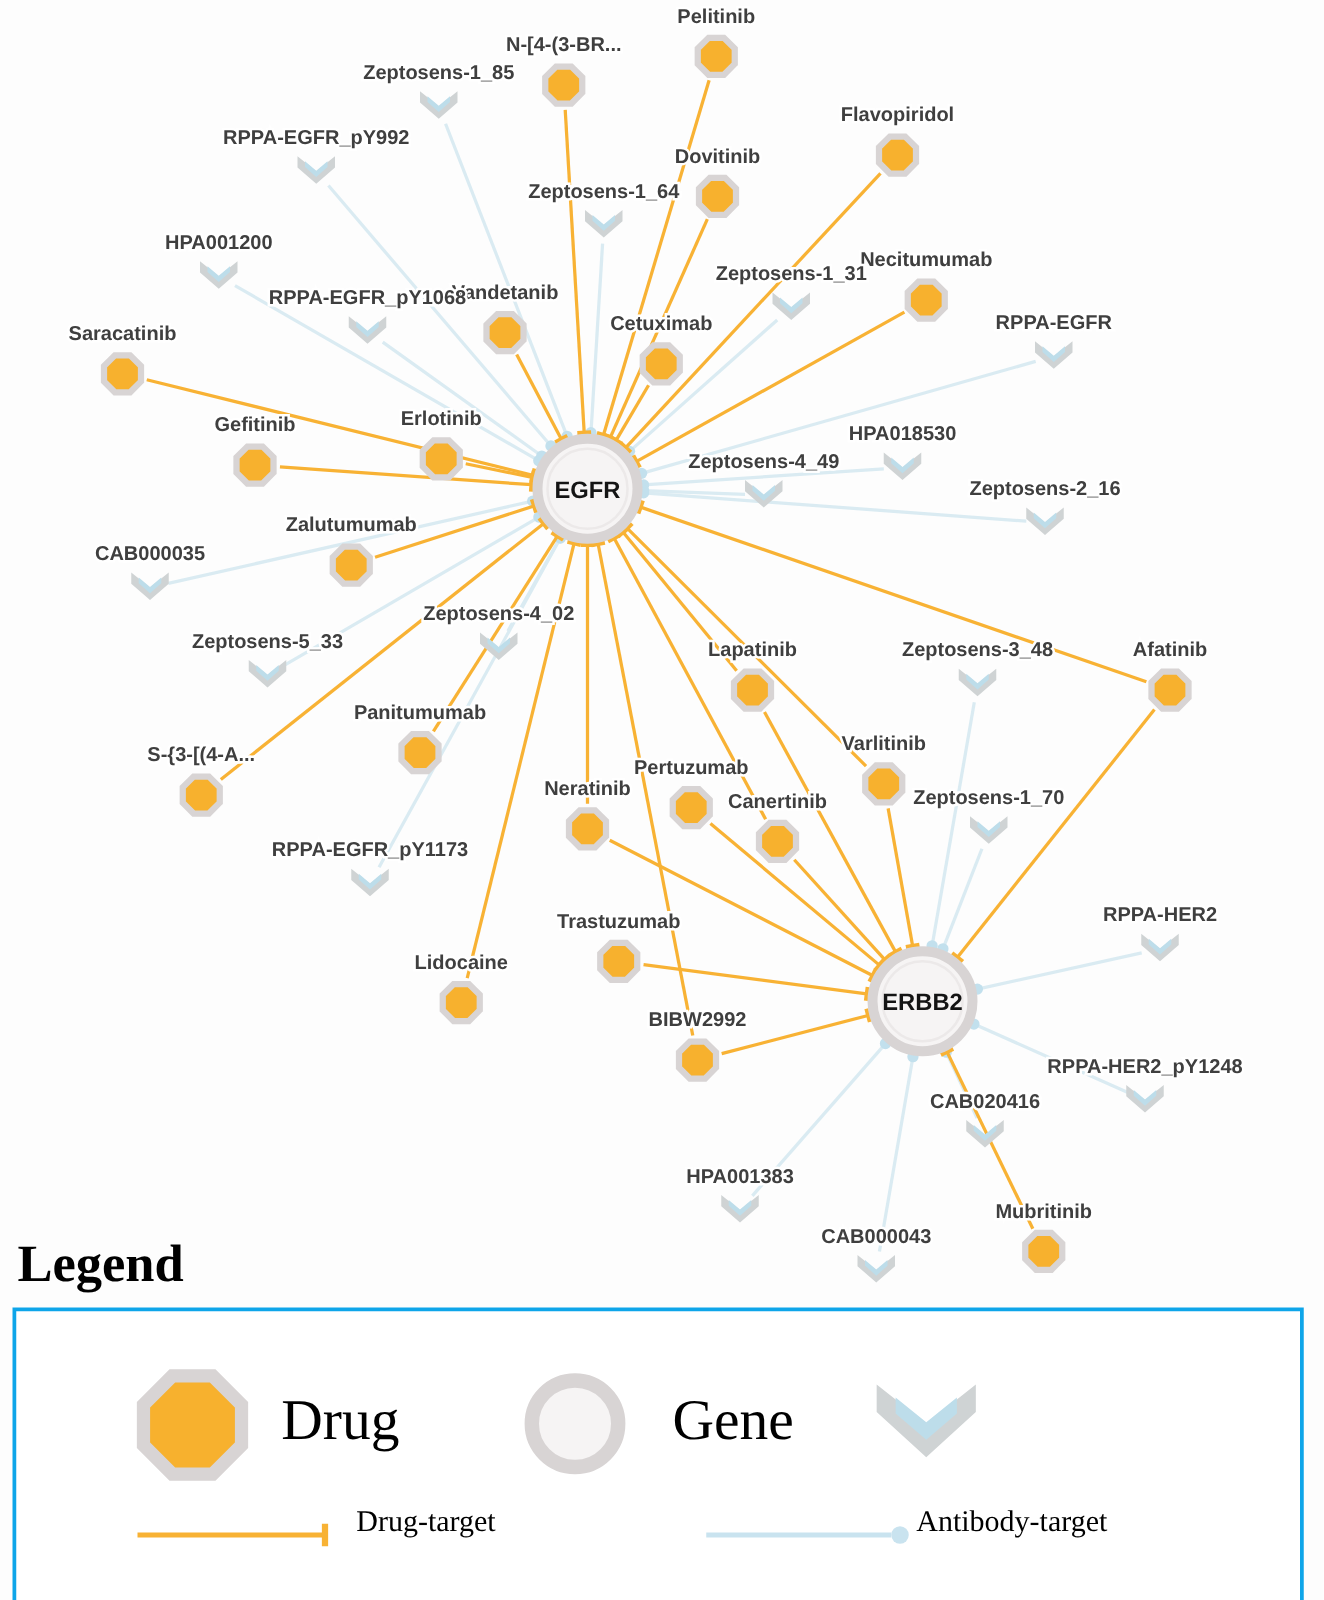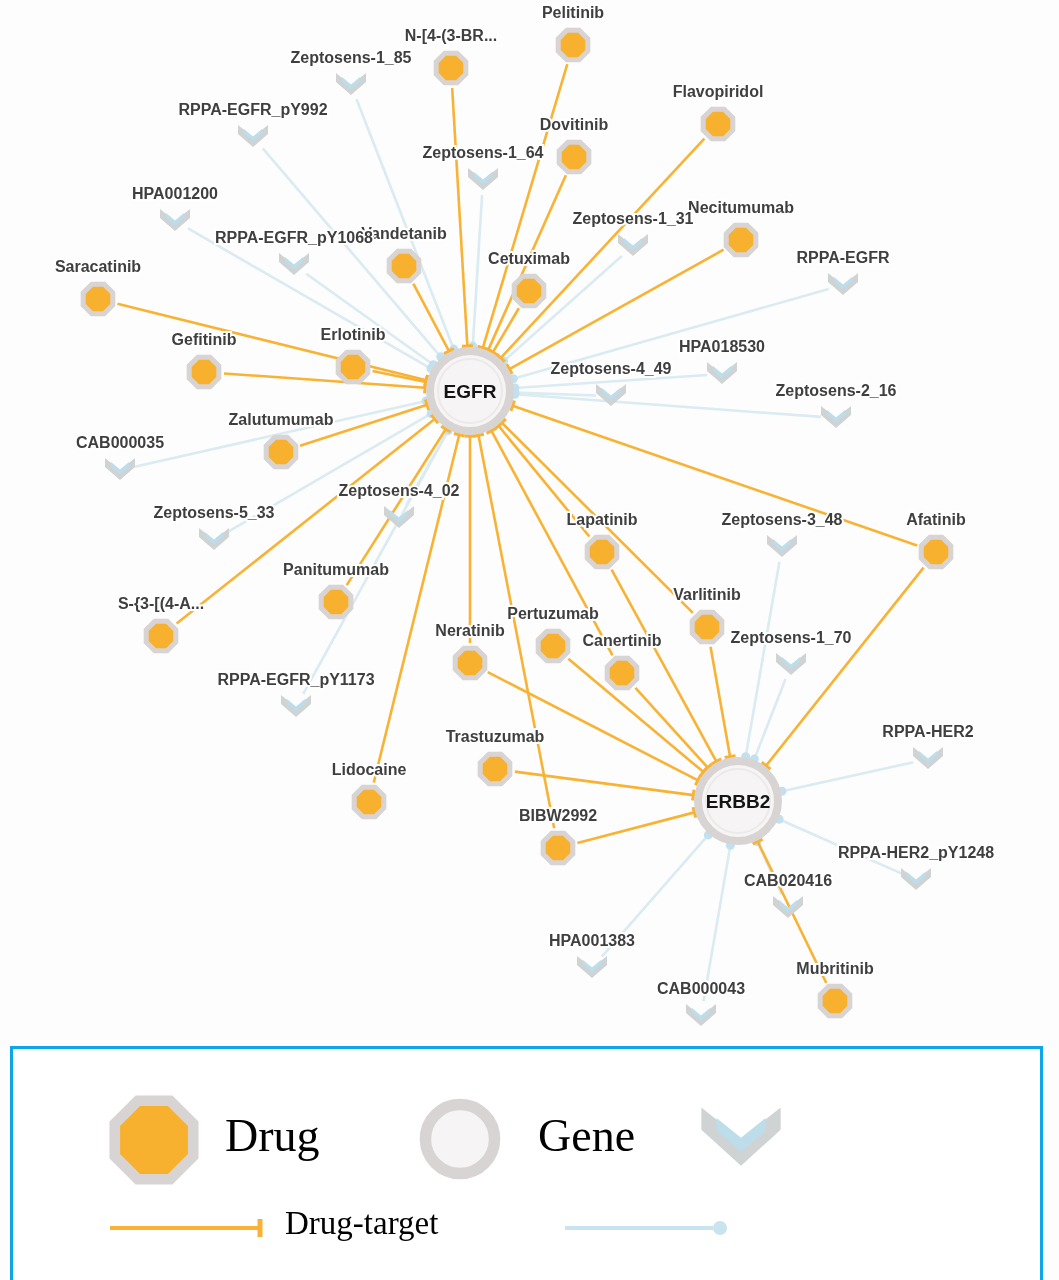--- a/index.html
+++ b/index.html
@@ -33,21 +33,21 @@
   }
   .lg-icon{position:absolute;}
   .lg-drug{left:88px;top:38px;width:106px;height:106px;}
   .lg-gene{left:399px;top:42px;width:96px;height:96px;}
   .lg-ab{left:679px;top:48px;width:98px;height:84px;}
   .lg-label{
     position:absolute;font-family:"Liberation Serif", serif;color:#000;
     white-space:nowrap;
   }
   .lg-big{top:60px;font-size:46px;}
-  .lg-med{top:156px;font-size:33px;}
+  .lg-med{top:156px;font-size:24px;}
   .lg-line{position:absolute;top:166px;}
 </style>
 </head>
 <body>
 
 <div class="page">
 
   <svg id="network-svg" width="1059" height="1040">
       <g>
         <g>
@@ -457,20 +457,21 @@
         <text x="0" y="-22" text-anchor="middle" class="node-label" transform="translate(791,665)">Zeptosens-1_70</text>
         <text x="0" y="-22" text-anchor="middle" class="node-label" transform="translate(296,707)">RPPA-EGFR_pY1173</text>
         <text x="0" y="-22" text-anchor="middle" class="node-label" transform="translate(928,759)">RPPA-HER2</text>
         <text x="0" y="-22" text-anchor="middle" class="node-label" transform="translate(916,880)">RPPA-HER2_pY1248</text>
         <text x="0" y="-22" text-anchor="middle" class="node-label" transform="translate(788,908)">CAB020416</text>
         <text x="0" y="-22" text-anchor="middle" class="node-label" transform="translate(592,968)">HPA001383</text>
         <text x="0" y="-22" text-anchor="middle" class="node-label" transform="translate(701,1016)">CAB000043</text>
       </g>
     </svg>
 
+  <div class="legend-title">Legend</div>
 
   <div class="legend-box">
 
     <svg class="lg-icon lg-drug" viewBox="-55 -55 110 110">
       <polygon points="40.7,16.8 16.8,40.7 -16.8,40.7 -40.7,16.8 -40.7,-16.8 -16.8,-40.7 16.8,-40.7 40.7,-16.8" fill="#F7B12E" stroke="#D8D4D4" stroke-width="11"></polygon>
     </svg>
     <div class="lg-label lg-big" style="left:212px">Drug</div>
 
     <svg class="lg-icon lg-gene" viewBox="-50 -50 100 100">
       <circle r="36" fill="#F6F4F4" stroke="#D8D4D4" stroke-width="12"></circle>
@@ -485,15 +486,16 @@
     <svg class="lg-line" style="left:95px" width="170" height="26">
       <line x1="2" y1="13" x2="152" y2="13" stroke="#F8B234" stroke-width="4"></line>
       <line x1="152" y1="4" x2="152" y2="22" stroke="#F8B234" stroke-width="5"></line>
     </svg>
     <div class="lg-label lg-med" style="left:272px">Drug-target</div>
 
     <svg class="lg-line" style="left:550px" width="172" height="26">
       <line x1="2" y1="13" x2="150" y2="13" stroke="#C9E3EF" stroke-width="4"></line>
       <circle cx="157" cy="13" r="7" fill="#C9E3EF"></circle>
     </svg>
+    <div class="lg-label lg-med" style="left:720px">Antibody-target</div>
 
   </div>
 </div>
 
 </body></html>

